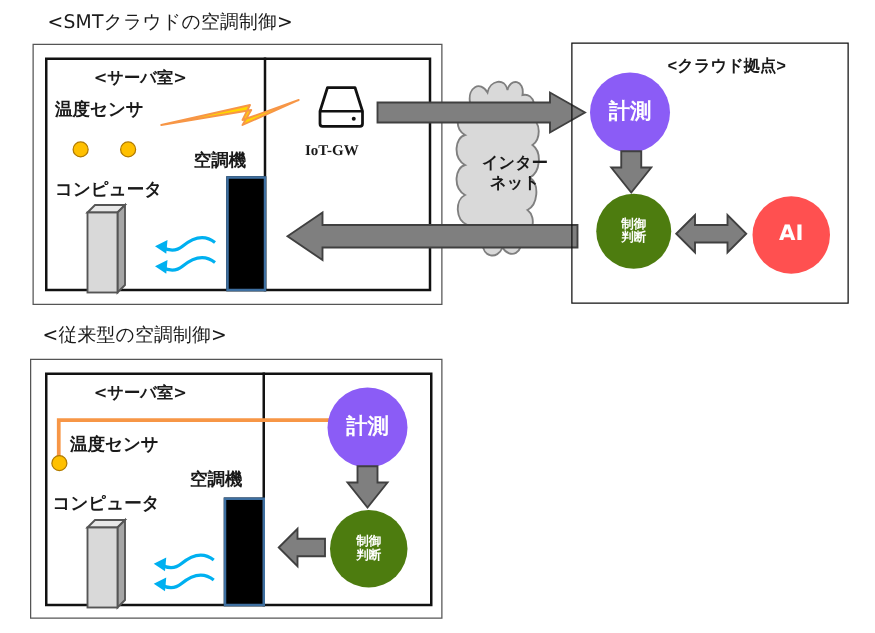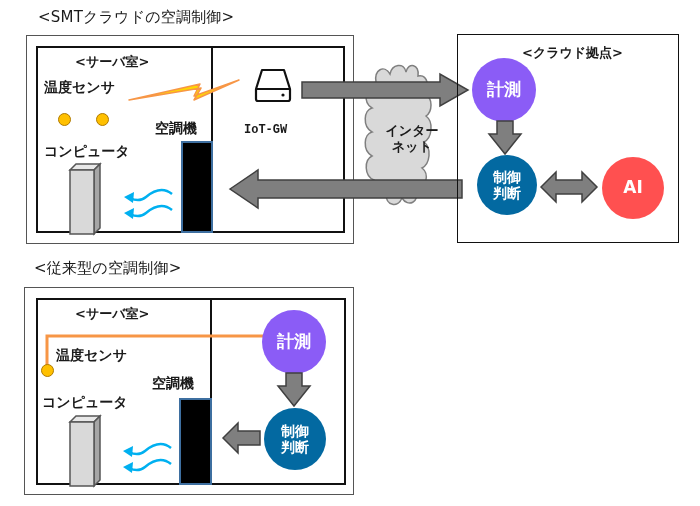--- a/index.html
+++ b/index.html
@@ -5,21 +5,21 @@
   html,body{margin:0;padding:0;background:#ffffff;}
   body{width:700px;height:506px;position:relative;overflow:hidden;font-family:"DejaVu Sans",sans-serif;color:#1a1a1a;}
   .abs{position:absolute;}
   .title{font-weight:normal;font-size:15px;white-space:nowrap;letter-spacing:0.2px;}
   .lbl{font-weight:bold;font-size:13px;white-space:nowrap;}
   .box-outer{border:1px solid #555;box-sizing:border-box;background:#fff;}
   .box-inner{border:2px solid #111;box-sizing:border-box;}
   .vline{background:#111;width:2px;}
   .circle{border-radius:50%;display:flex;align-items:center;justify-content:center;color:#fff;font-weight:bold;text-align:center;line-height:1.15;}
   .c-meas{background:#8b5cf6;font-size:17px;}
-  .c-ctrl{background:#0369a1;font-size:14px;}
+  .c-ctrl{background:#4d7c0f;font-size:10px;}
   .c-ai{background:#ff5050;font-size:17px;}
   .sensor-dot{width:13px;height:13px;border-radius:50%;background:#ffc000;border:1px solid #b07a00;box-sizing:border-box;}
   .ac-unit{background:#000;border:2px solid #3e6fa0;box-sizing:border-box;}
   .cloud-text{font-weight:bold;font-size:13px;text-align:center;line-height:1.25;}
   svg{position:absolute;overflow:visible;}
 </style>
 </head>
 <body>
 
 <div class="abs title" style="left:38px;top:8px;">&lt;SMTクラウドの空調制御&gt;</div>
@@ -52,40 +52,40 @@
 
 <svg style="left:126px;top:78px;" width="116" height="34">
   <polygon points="3,22 74,6 68,18 113,2 68,22 75,10" fill="#ffd700" stroke="#f79646" stroke-width="1.5" stroke-linejoin="round"></polygon>
 </svg>
 
 <svg style="left:254px;top:67px;" width="40" height="36">
   <path d="M8,3 L30,3 L36,22 L36,32 Q36,34 34,34 L4,34 Q2,34 2,32 L2,22 Z" fill="#fff" stroke="#111" stroke-width="2.2" stroke-linejoin="round"></path>
   <line x1="2" y1="22" x2="36" y2="22" stroke="#111" stroke-width="2"></line>
   <circle cx="29" cy="28" r="1.6" fill="#111"></circle>
 </svg>
-<div class="abs lbl" style="left:244px;top:123px;font-size:12px;font-family:Liberation Mono, monospace;">IoT-GW</div>
+<div class="abs lbl" style="left:244px;top:113px;font-size:12px;font-family:Liberation Serif, serif;">IoT-GW</div>
 
 <svg style="left:360px;top:62px;" width="80" height="150">
   <path d="M16,20 C14,8 24,2 30,12 C32,2 44,0 46,10 C48,0 60,2 58,14 C68,12 70,26 64,32 C74,36 72,50 66,54 C74,60 72,76 64,80 C72,86 70,102 62,106 C70,112 66,128 56,128 C60,140 48,146 42,136 C38,146 26,144 26,132 C16,138 8,126 14,118 C4,114 4,98 12,94 C2,88 4,72 12,70 C2,64 4,48 12,46 C2,40 6,24 16,20 Z" fill="#d9d9d9" stroke="#7f7f7f" stroke-width="1.5"></path>
 </svg>
 <div class="abs cloud-text" style="left:380px;top:123px;width:64px;">
   <div>インター</div>
   <div>ネット</div>
 </div>
 
 <svg style="left:300px;top:72px;" width="172" height="36">
   <polygon points="2,10 140,10 140,2 168,18 140,34 140,26 2,26" fill="#7f7f7f" stroke="#404040" stroke-width="1.5"></polygon>
 </svg>
 
 <svg style="left:228px;top:168px;" width="236" height="42">
   <polygon points="2,21 30,2 30,12 234,12 234,30 30,30 30,40" fill="#7f7f7f" stroke="#404040" stroke-width="1.5"></polygon>
 </svg>
 
 <div class="abs box-inner" style="left:457px;top:34px;width:222px;height:209px;border-width:1.5px;"></div>
-<div class="abs lbl" style="left:522px;top:44px;">&lt;クラウド拠点&gt;</div>
+<div class="abs lbl" style="left:534px;top:44px;font-family:Liberation Mono, monospace;">&lt;クラウド拠点&gt;</div>
 
 <div class="abs circle c-meas" style="left:472px;top:58px;width:64px;height:64px;">計測</div>
 
 <svg style="left:488px;top:120px;" width="34" height="36">
   <polygon points="9,1 25,1 25,14 33,14 17,34 1,14 9,14" fill="#7f7f7f" stroke="#404040" stroke-width="1.5"></polygon>
 </svg>
 
 <div class="abs circle c-ctrl" style="left:477px;top:155px;width:60px;height:60px;flex-direction:column;">
   <span>制御</span>
   <span>判断</span>

